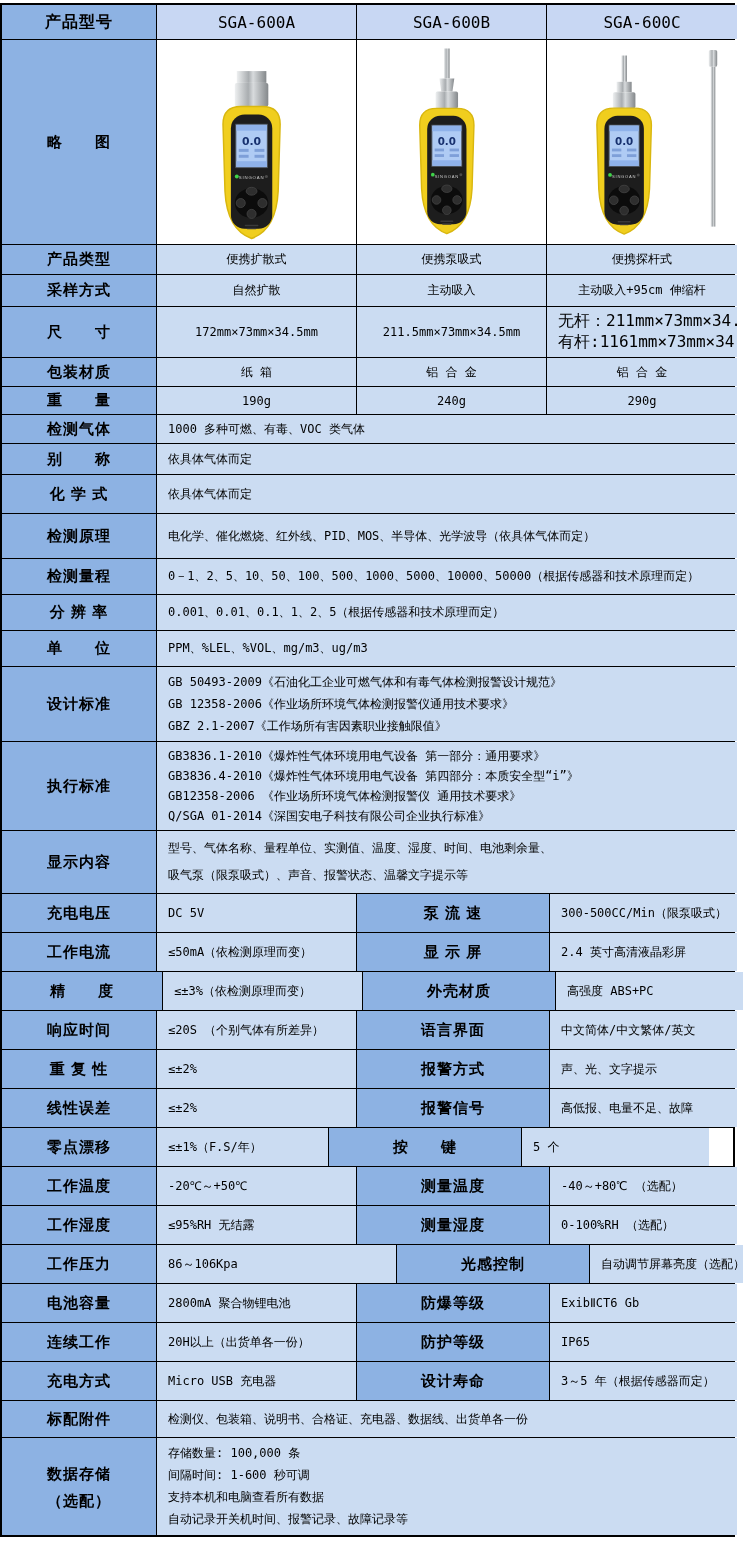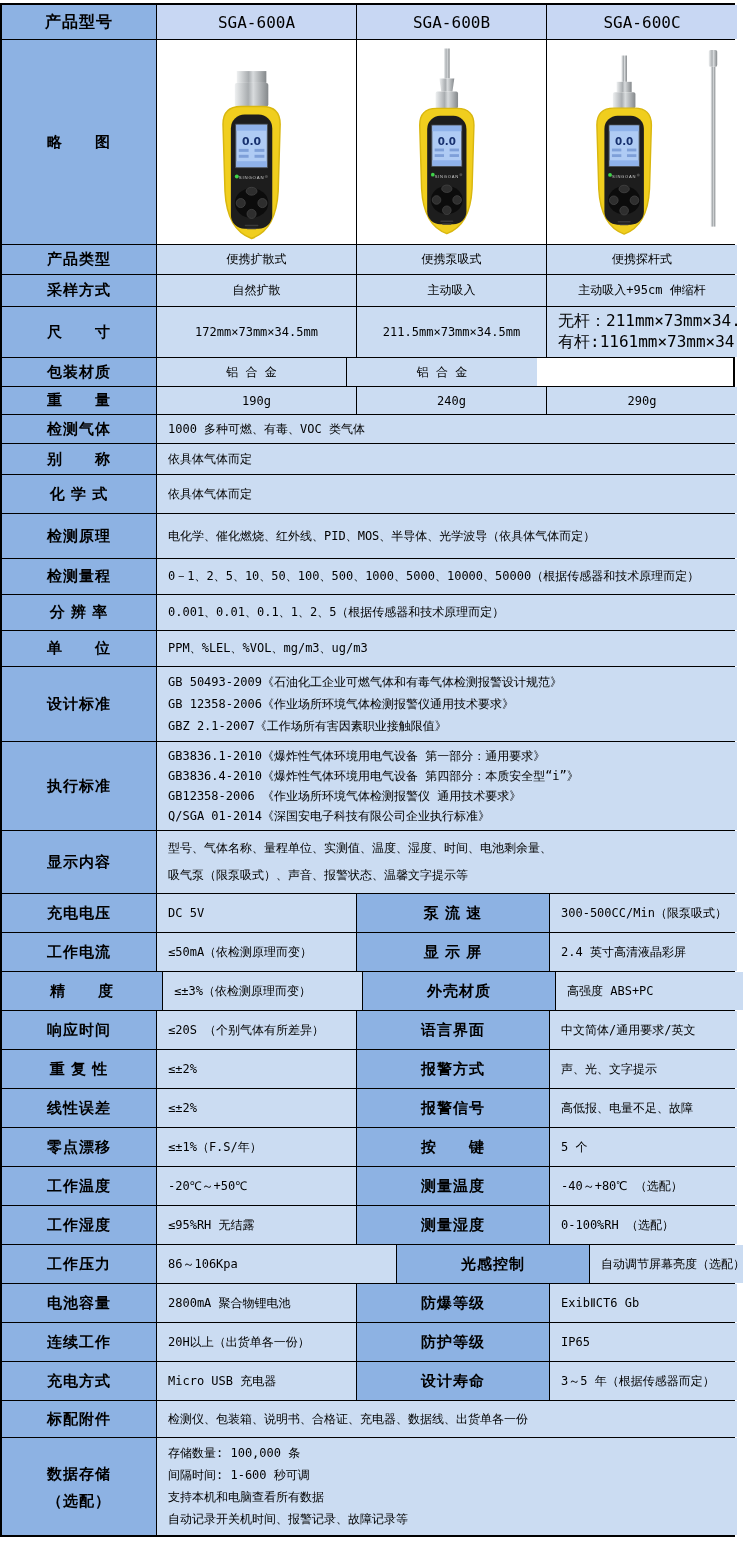--- a/index.html
+++ b/index.html
@@ -193,20 +193,21 @@
       <div class="cell lab" style="width: 155px;">尺　　寸</div>
       <div class="cell val" style="width: 200px;">172mm×73mm×34.5mm</div>
       <div class="cell val" style="width: 190px;">211.5mm×73mm×34.5mm</div>
       <div class="cell val colcell sm" style="width: 190px;">
         <div class="line">无杆：211mm×73mm×34.5mm</div>
         <div class="line">有杆:1161mm×73mm×34.5mm</div>
       </div>
     </div>
     <div class="row" style="height: 29px;">
       <div class="cell lab" style="width: 155px;">包装材质</div>
+      <div class="cell val" style="width: 200px;">纸 箱</div>
       <div class="cell val" style="width: 190px;">铝 合 金</div>
       <div class="cell val" style="width: 190px;">铝 合 金</div>
     </div>
     <div class="row" style="height: 28px;">
       <div class="cell lab" style="width: 155px;">重　　量</div>
       <div class="cell val" style="width: 200px;">190g</div>
       <div class="cell val" style="width: 190px;">240g</div>
       <div class="cell val" style="width: 190px;">290g</div>
     </div>
     <div class="row" style="height: 29px;">
@@ -276,37 +277,37 @@
     <div class="row" style="height: 39px;">
       <div class="cell lab" style="width: 161px;">精　　度</div>
       <div class="cell val leftal" style="width: 200px;">≤±3%（依检测原理而变）</div>
       <div class="cell lab" style="width: 193px;">外壳材质</div>
       <div class="cell val leftal" style="width: 187px;">高强度 ABS+PC</div>
     </div>
     <div class="row" style="height: 39px;">
       <div class="cell lab" style="width: 155px;">响应时间</div>
       <div class="cell val leftal" style="width: 200px;">≤20S （个别气体有所差异）</div>
       <div class="cell lab" style="width: 193px;">语言界面</div>
-      <div class="cell val leftal" style="width: 187px;">中文简体/通用要求/英文</div>
+      <div class="cell val leftal" style="width: 187px;">中文简体/中文繁体/英文</div>
     </div>
     <div class="row" style="height: 39px;">
       <div class="cell lab" style="width: 155px;">重 复 性</div>
       <div class="cell val leftal" style="width: 200px;">≤±2%</div>
       <div class="cell lab" style="width: 193px;">报警方式</div>
       <div class="cell val leftal" style="width: 187px;">声、光、文字提示</div>
     </div>
     <div class="row" style="height: 39px;">
       <div class="cell lab" style="width: 155px;">线性误差</div>
       <div class="cell val leftal" style="width: 200px;">≤±2%</div>
       <div class="cell lab" style="width: 193px;">报警信号</div>
       <div class="cell val leftal" style="width: 187px;">高低报、电量不足、故障</div>
     </div>
     <div class="row" style="height: 39px;">
       <div class="cell lab" style="width: 155px;">零点漂移</div>
-      <div class="cell val leftal" style="width: 200px;">≤±1%（F.S/年）</div>
+      <div class="cell val leftal" style="width: 172px;">≤±1%（F.S/年）</div>
       <div class="cell lab" style="width: 193px;">按　　键</div>
       <div class="cell val leftal" style="width: 187px;">5 个</div>
     </div>
     <div class="row" style="height: 39px;">
       <div class="cell lab" style="width: 155px;">工作温度</div>
       <div class="cell val leftal" style="width: 200px;">-20℃～+50℃</div>
       <div class="cell lab" style="width: 193px;">测量温度</div>
       <div class="cell val leftal" style="width: 187px;">-40～+80℃ （选配）</div>
     </div>
     <div class="row" style="height: 39px;">

